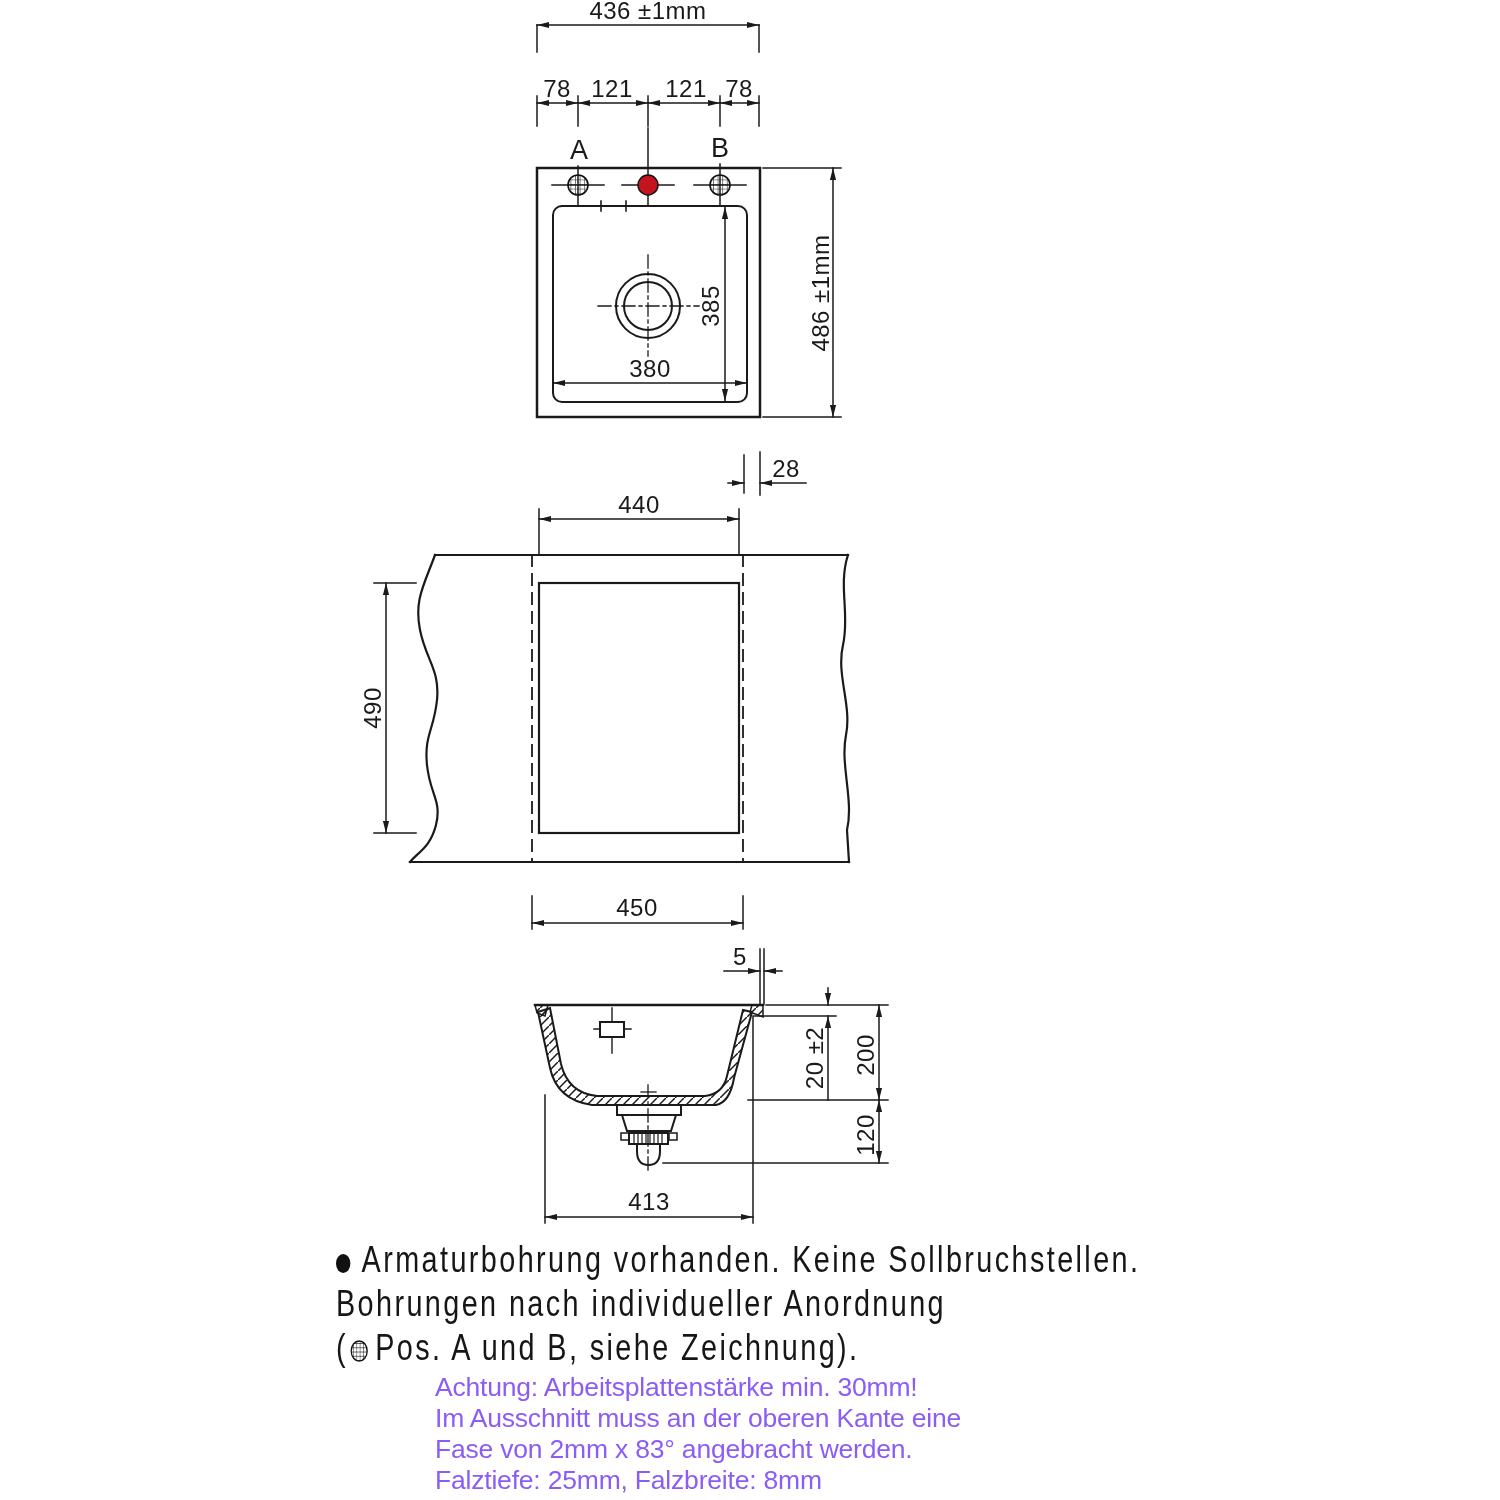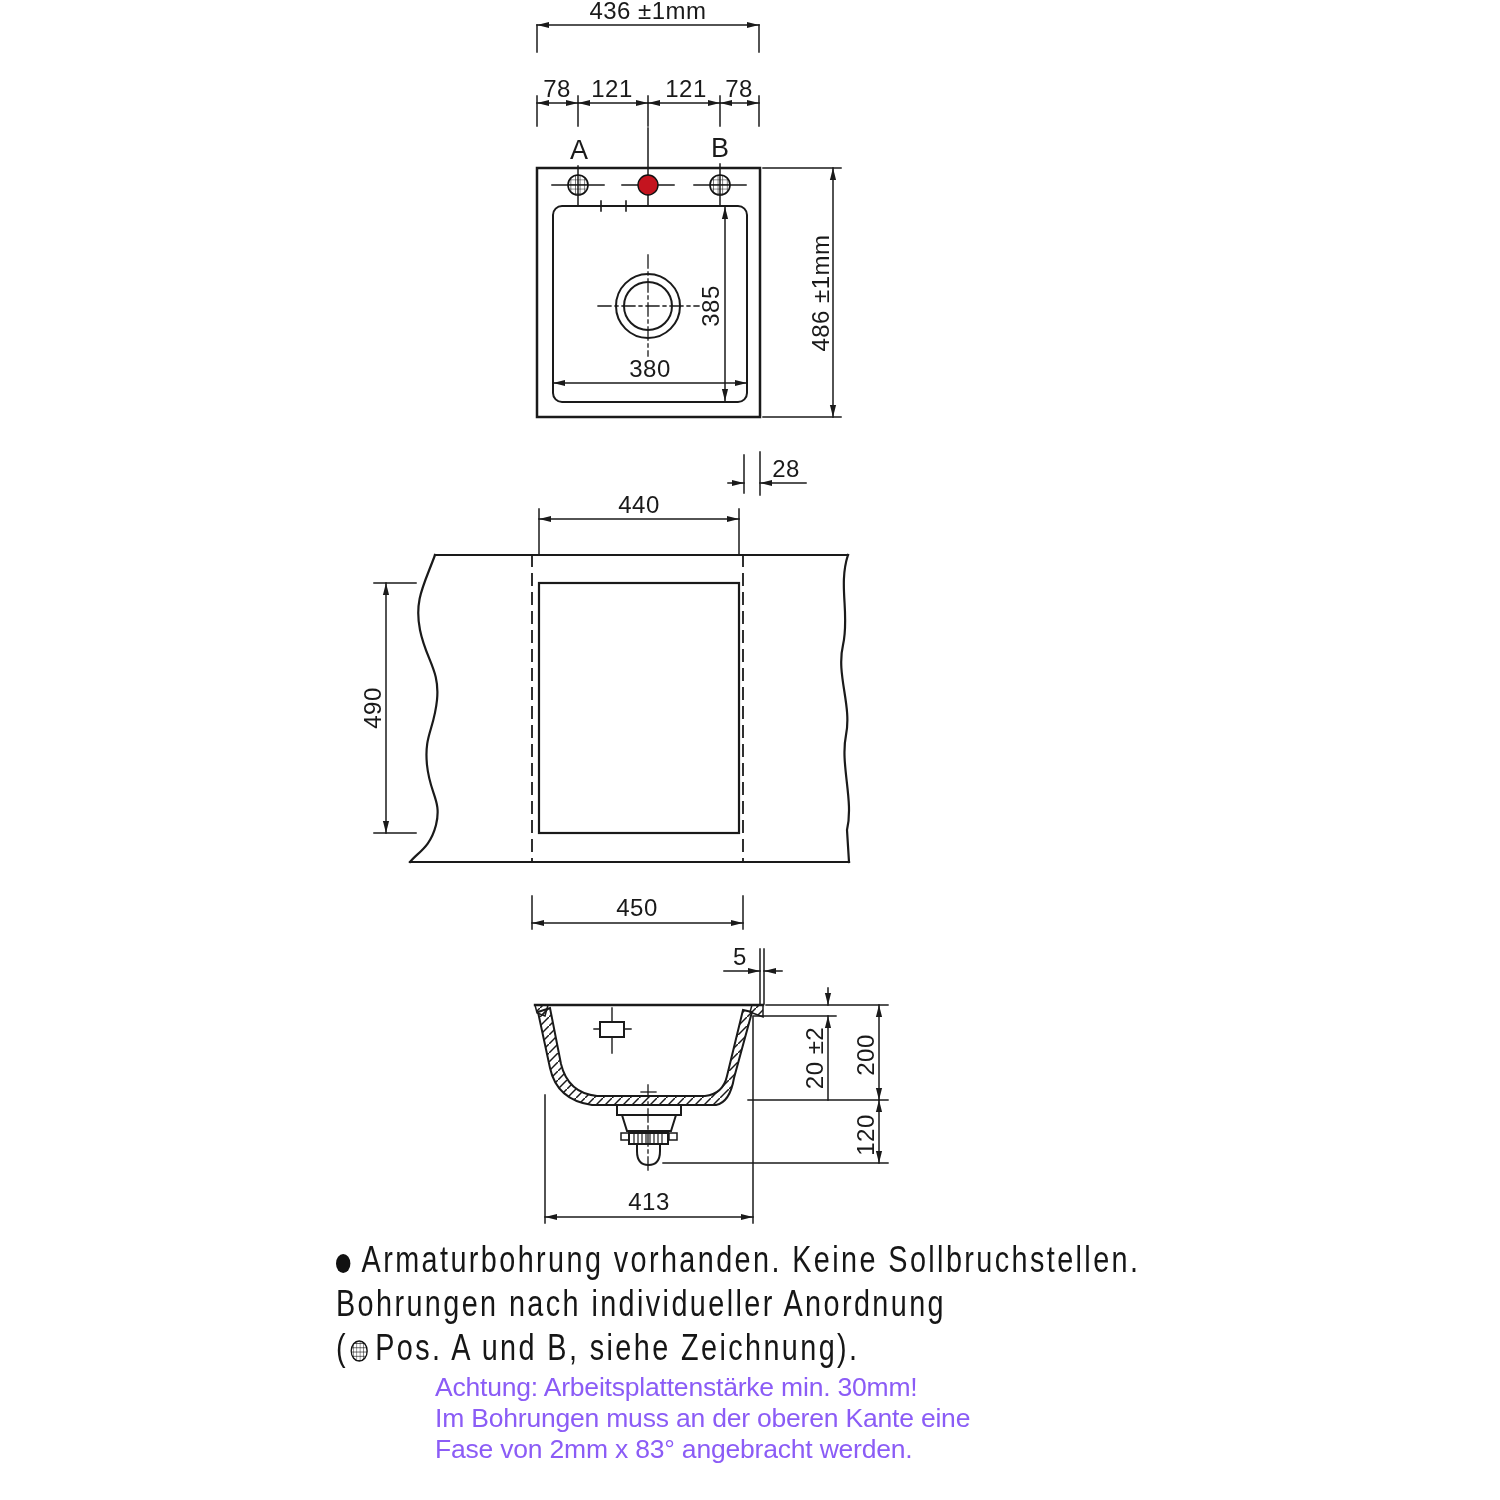--- a/index.html
+++ b/index.html
@@ -239,17 +239,18 @@
             <pattern id="xh2" width="4.2" height="4.2" patternUnits="userSpaceOnUse">
               <path d="M0 0 H4.2 M0 0 V4.2" stroke="#111" stroke-width="1.1" fill="none"></path>
             </pattern>
           </defs>
           <circle cx="12" cy="12" r="10" fill="url(#xh2)" stroke="#111" stroke-width="1.6"></circle>
         </svg><span>Pos. A und B, siehe Zeichnung).</span></div>
   </div>
 
   <div class="warn">
     <div>Achtung: Arbeitsplattenstärke min. 30mm!</div>
-    <div>Im Bohrungen muss an der oberen Kante eine</div>
+    <div>Im Ausschnitt muss an der oberen Kante eine</div>
     <div>Fase von 2mm x 83° angebracht werden.</div>
+    <div>Falztiefe: 25mm, Falzbreite: 8mm</div>
   </div>
 
 </div>
 
 </body></html>

